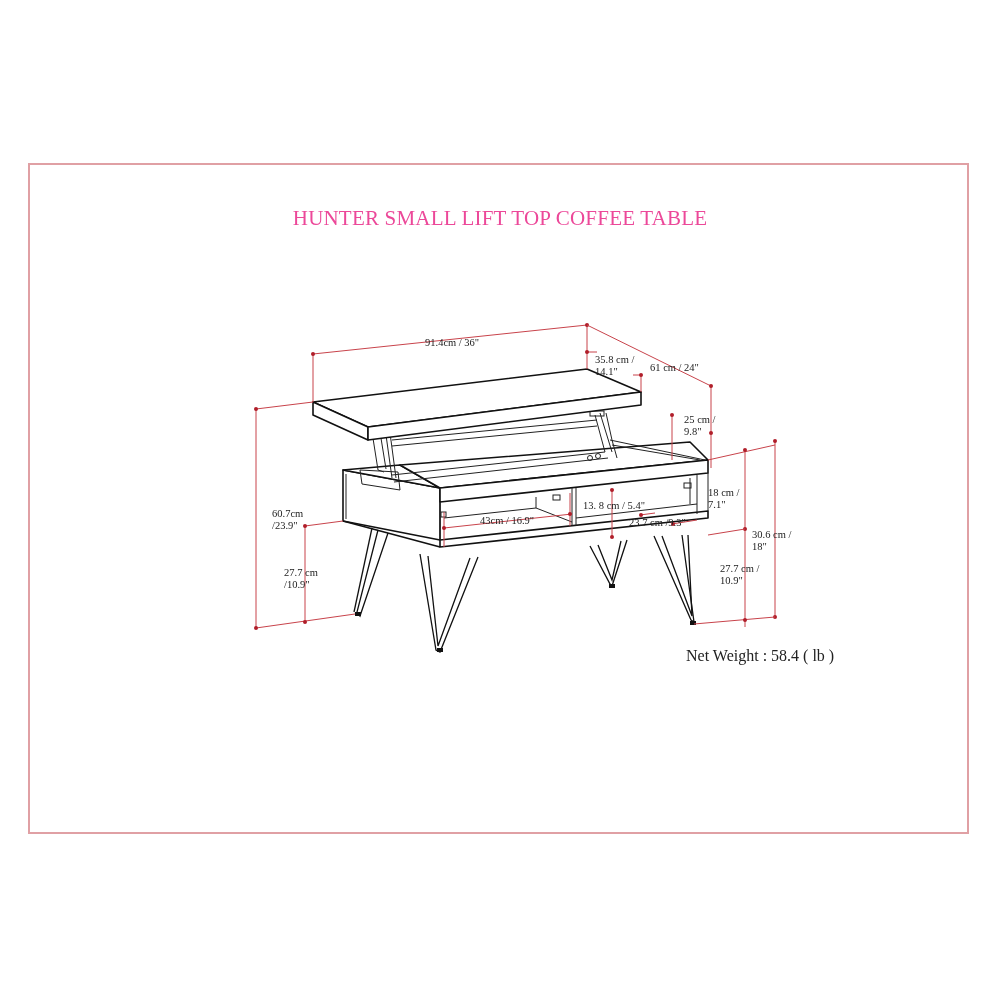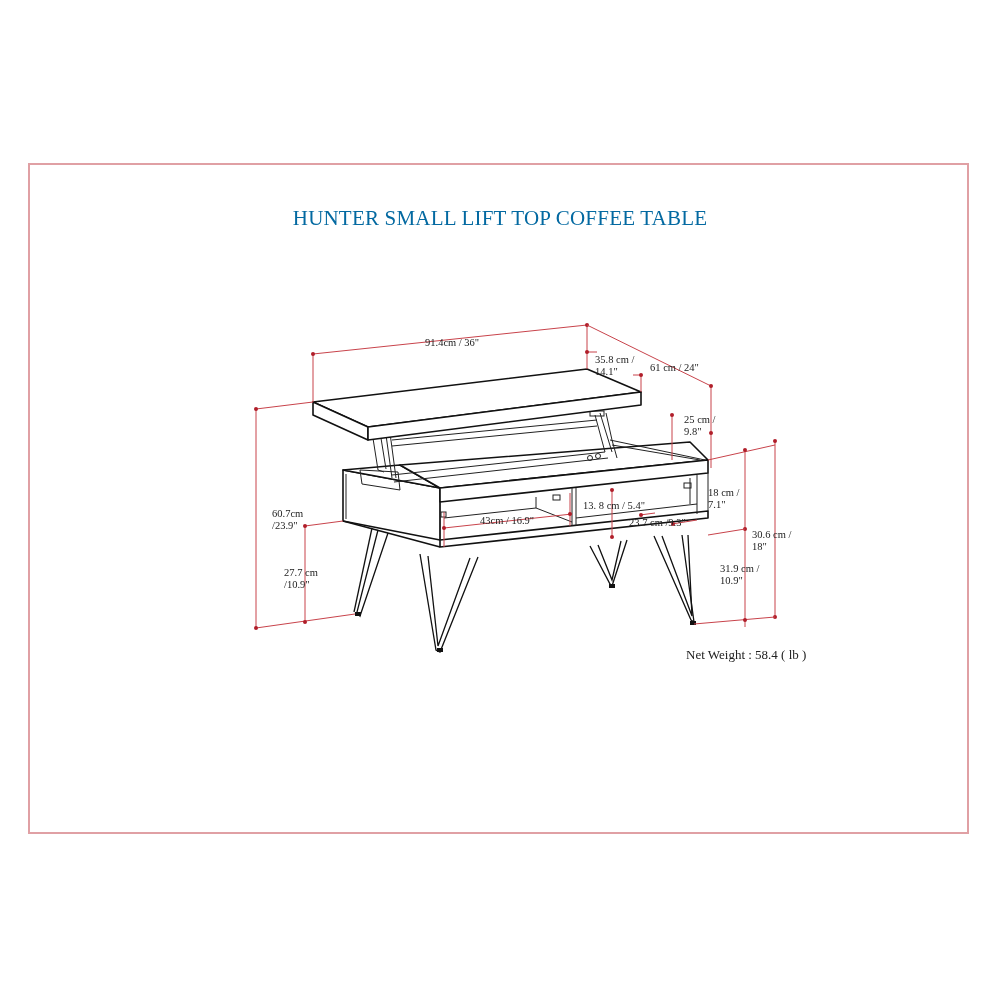--- a/index.html
+++ b/index.html
@@ -1,25 +1,25 @@
 <!DOCTYPE html>
 <html><head>
 <meta charset="utf-8">
 <style>
   html, body { margin: 0; padding: 0; background: #ffffff; }
   body { width: 1000px; height: 1000px; position: relative; overflow: hidden;
          font-family: "Liberation Serif", "DejaVu Serif", serif; color: #1a1a1a; }
   .frame { position: absolute; left: 28px; top: 163px; width: 941px; height: 671px;
            border: 2px solid #e0a0a4; box-sizing: border-box; }
   .title { position: absolute; left: 0; width: 1000px; top: 206px; text-align: center;
-           font-size: 21px; letter-spacing: 0.2px; color: #0369a1; }
+           font-size: 21px; letter-spacing: 0.2px; color: #ec4899; }
   svg.drawing { position: absolute; left: 0; top: 0; width: 1000px; height: 1000px; }
   .lbl { position: absolute; font-size: 10.5px; line-height: 12px; color: #222; white-space: nowrap; }
   .lbl.c { }
-  .weight { position: absolute; left: 686px; top: 647px; font-size: 13px; color: #222; }
+  .weight { position: absolute; left: 686px; top: 647px; font-size: 16px; color: #222; }
   .dim { stroke: #c8434b; stroke-width: 1; fill: none; }
   .dot { fill: #b01e2a; }
   .ink { stroke: #111; stroke-width: 1.6; fill: #fff; stroke-linejoin: round; }
   .thin { stroke: #222; stroke-width: 1; fill: none; }
   .leg { stroke: #111; stroke-width: 1.3; fill: none; }
 </style>
 </head>
 <body>
 
 <div class="frame"></div>
@@ -194,17 +194,17 @@
   <div>18 cm /</div>
   <div>7.1"</div>
 </div>
 
 <div class="lbl c" style="left:752px; top:529px; width:60px;">
   <div>30.6 cm /</div>
   <div>18"</div>
 </div>
 
 <div class="lbl c" style="left:720px; top:563px; width:50px;">
-  <div>31.9 cm /</div>
+  <div>27.7 cm /</div>
   <div>10.9"</div>
 </div>
 
 <div class="weight">Net Weight : 58.4 ( lb )</div>
 
 </body></html>

